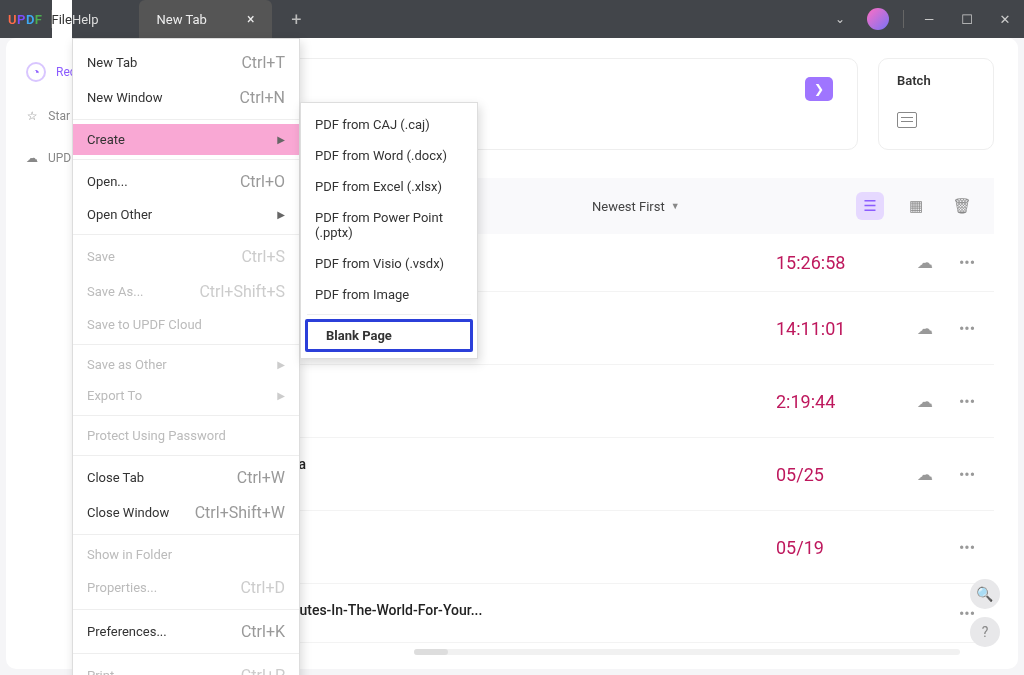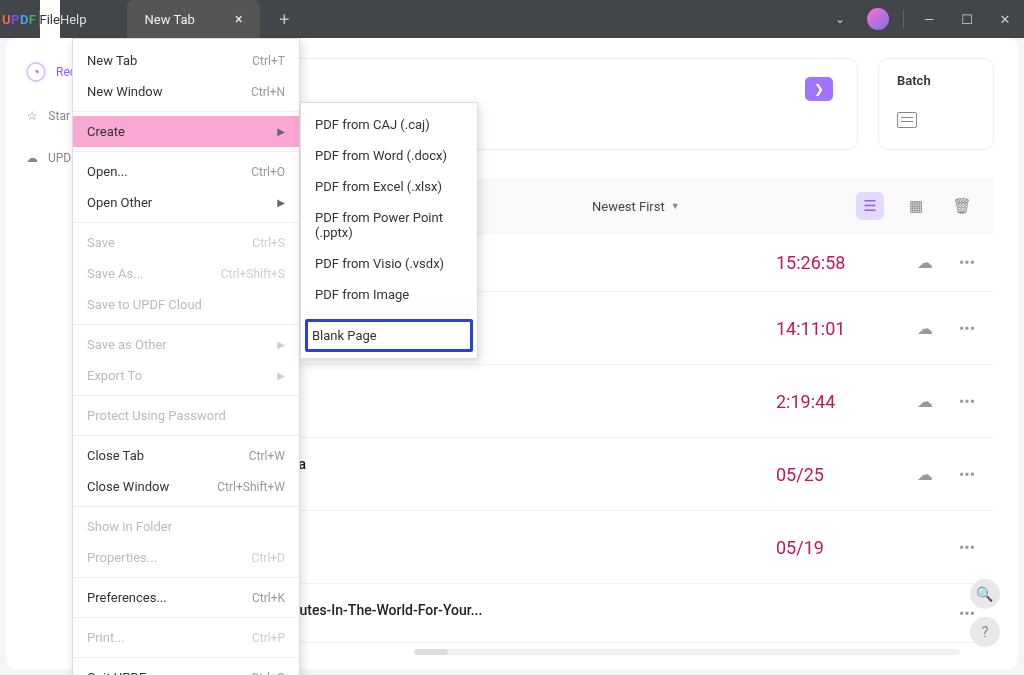--- a/index.html
+++ b/index.html
@@ -1,20 +1,20 @@
 <!DOCTYPE html>
 <html><head>
 <meta charset="utf-8">
 <style>
 * { margin: 0; padding: 0; box-sizing: border-box; font-family: -apple-system, BlinkMacSystemFont, "Segoe UI", Roboto, Helvetica, Arial, sans-serif; }
 body { width: 1024px; height: 675px; background: #f5f5f7; overflow: hidden; position: relative; }
 
 
 .titlebar { height: 38px; background: #42454a; display: flex; align-items: center; color: #ddd; font-size: 13px; position: relative; }
-.logo { padding: 0 2px; font-weight: 600; font-size: 13px; letter-spacing: 0.5px; }
+.logo { padding: 0 8px; font-weight: 600; font-size: 13px; letter-spacing: 0.5px; }
 .logo .u { color: #ff6b4a; }
 .logo .p { color: #7c4dff; }
 .logo .d { color: #3fa9f5; }
 .logo .f { color: #4caf50; }
 .menu-sep { width: 1px; height: 18px; background: #666; }
 .menu-btn { padding: 0 0; height: 38px; display: flex; align-items: center; cursor: pointer; }
 .menu-btn.active { background: #fff; color: #333; }
 .tab-area { display: flex; align-items: center; margin-left: 40px; }
 .tab { display: flex; align-items: center; padding: 0 18px; height: 38px; background: #555; color: #eee; border-radius: 6px 6px 0 0; font-size: 13px; }
 .tab .close { margin-left: 40px; font-size: 14px; }
@@ -64,30 +64,30 @@
 .file-meta { font-size:12px; color:#999; display:flex; gap:10px; }
 .file-time { width: 140px; font-size:18px; color:#be185d; }
 .file-actions { display:flex; gap:24px; align-items:center; color:#999; }
 .cloud-ico, .more-ico { width:18px; display:flex; justify-content:center; }
 
 
 .file-menu { position:absolute; top:38px; left:72px; width: 228px; background:#fff; border:1px solid #ddd; box-shadow: 2px 4px 10px rgba(0,0,0,.15); padding: 6px 0; z-index: 20; }
 .menu-row { display:flex; justify-content:space-between; align-items:center; padding: 8px 14px; font-size:13px; color:#333; }
 .menu-row.disabled { color:#bbb; }
 .menu-row.highlight { background:#f9a8d4;gap:36px; }
-.menu-row .shortcut { color:#999; font-size:12px; }
+.menu-row .shortcut { color:#999; font-size:16px; }
 .menu-row.disabled .shortcut { color:#ccc; }
 .menu-row .arrow { font-size:10px; color:#666; }
 .menu-row.disabled .arrow { color:#ccc; }
 .menu-div { height:1px; background:#eee; margin:4px 0; }
 
 .sub-menu { position:absolute; top:102px; left:300px; width: 178px; background:#fff; border:1px solid #ddd; box-shadow: 2px 4px 10px rgba(0,0,0,.15); padding: 6px 0; z-index: 25; }
 .sub-row { padding:8px 14px; font-size:13px; color:#333; }
 .sub-div { height:1px; background:#eee; margin:4px 6px; }
-.sub-row.selected { border: 3px solid #2b3fd9; border-radius:2px; margin: 0 4px; padding:6px 4px; }
+.sub-row.selected { border: 3px solid #2b3fd9; border-radius:2px; margin: 0 4px; padding:6px 18px;font-weight:bold; }
 
 
 .float-btn { position:absolute; right:24px; width:30px; height:30px; border-radius:50%; background:#e8e8ea; display:flex; align-items:center; justify-content:center; color:#888; font-size:14px; }
 .float-search { bottom: 66px; }
 .float-help { bottom: 28px; }
 
 
 .hscroll { position:absolute; bottom:14px; left:328px; width:546px; height:6px; background:#f1f1f1; border-radius:3px; }
 .hscroll .thumb { width:34px; height:6px; background:#ddd; border-radius:3px; }
 </style>

